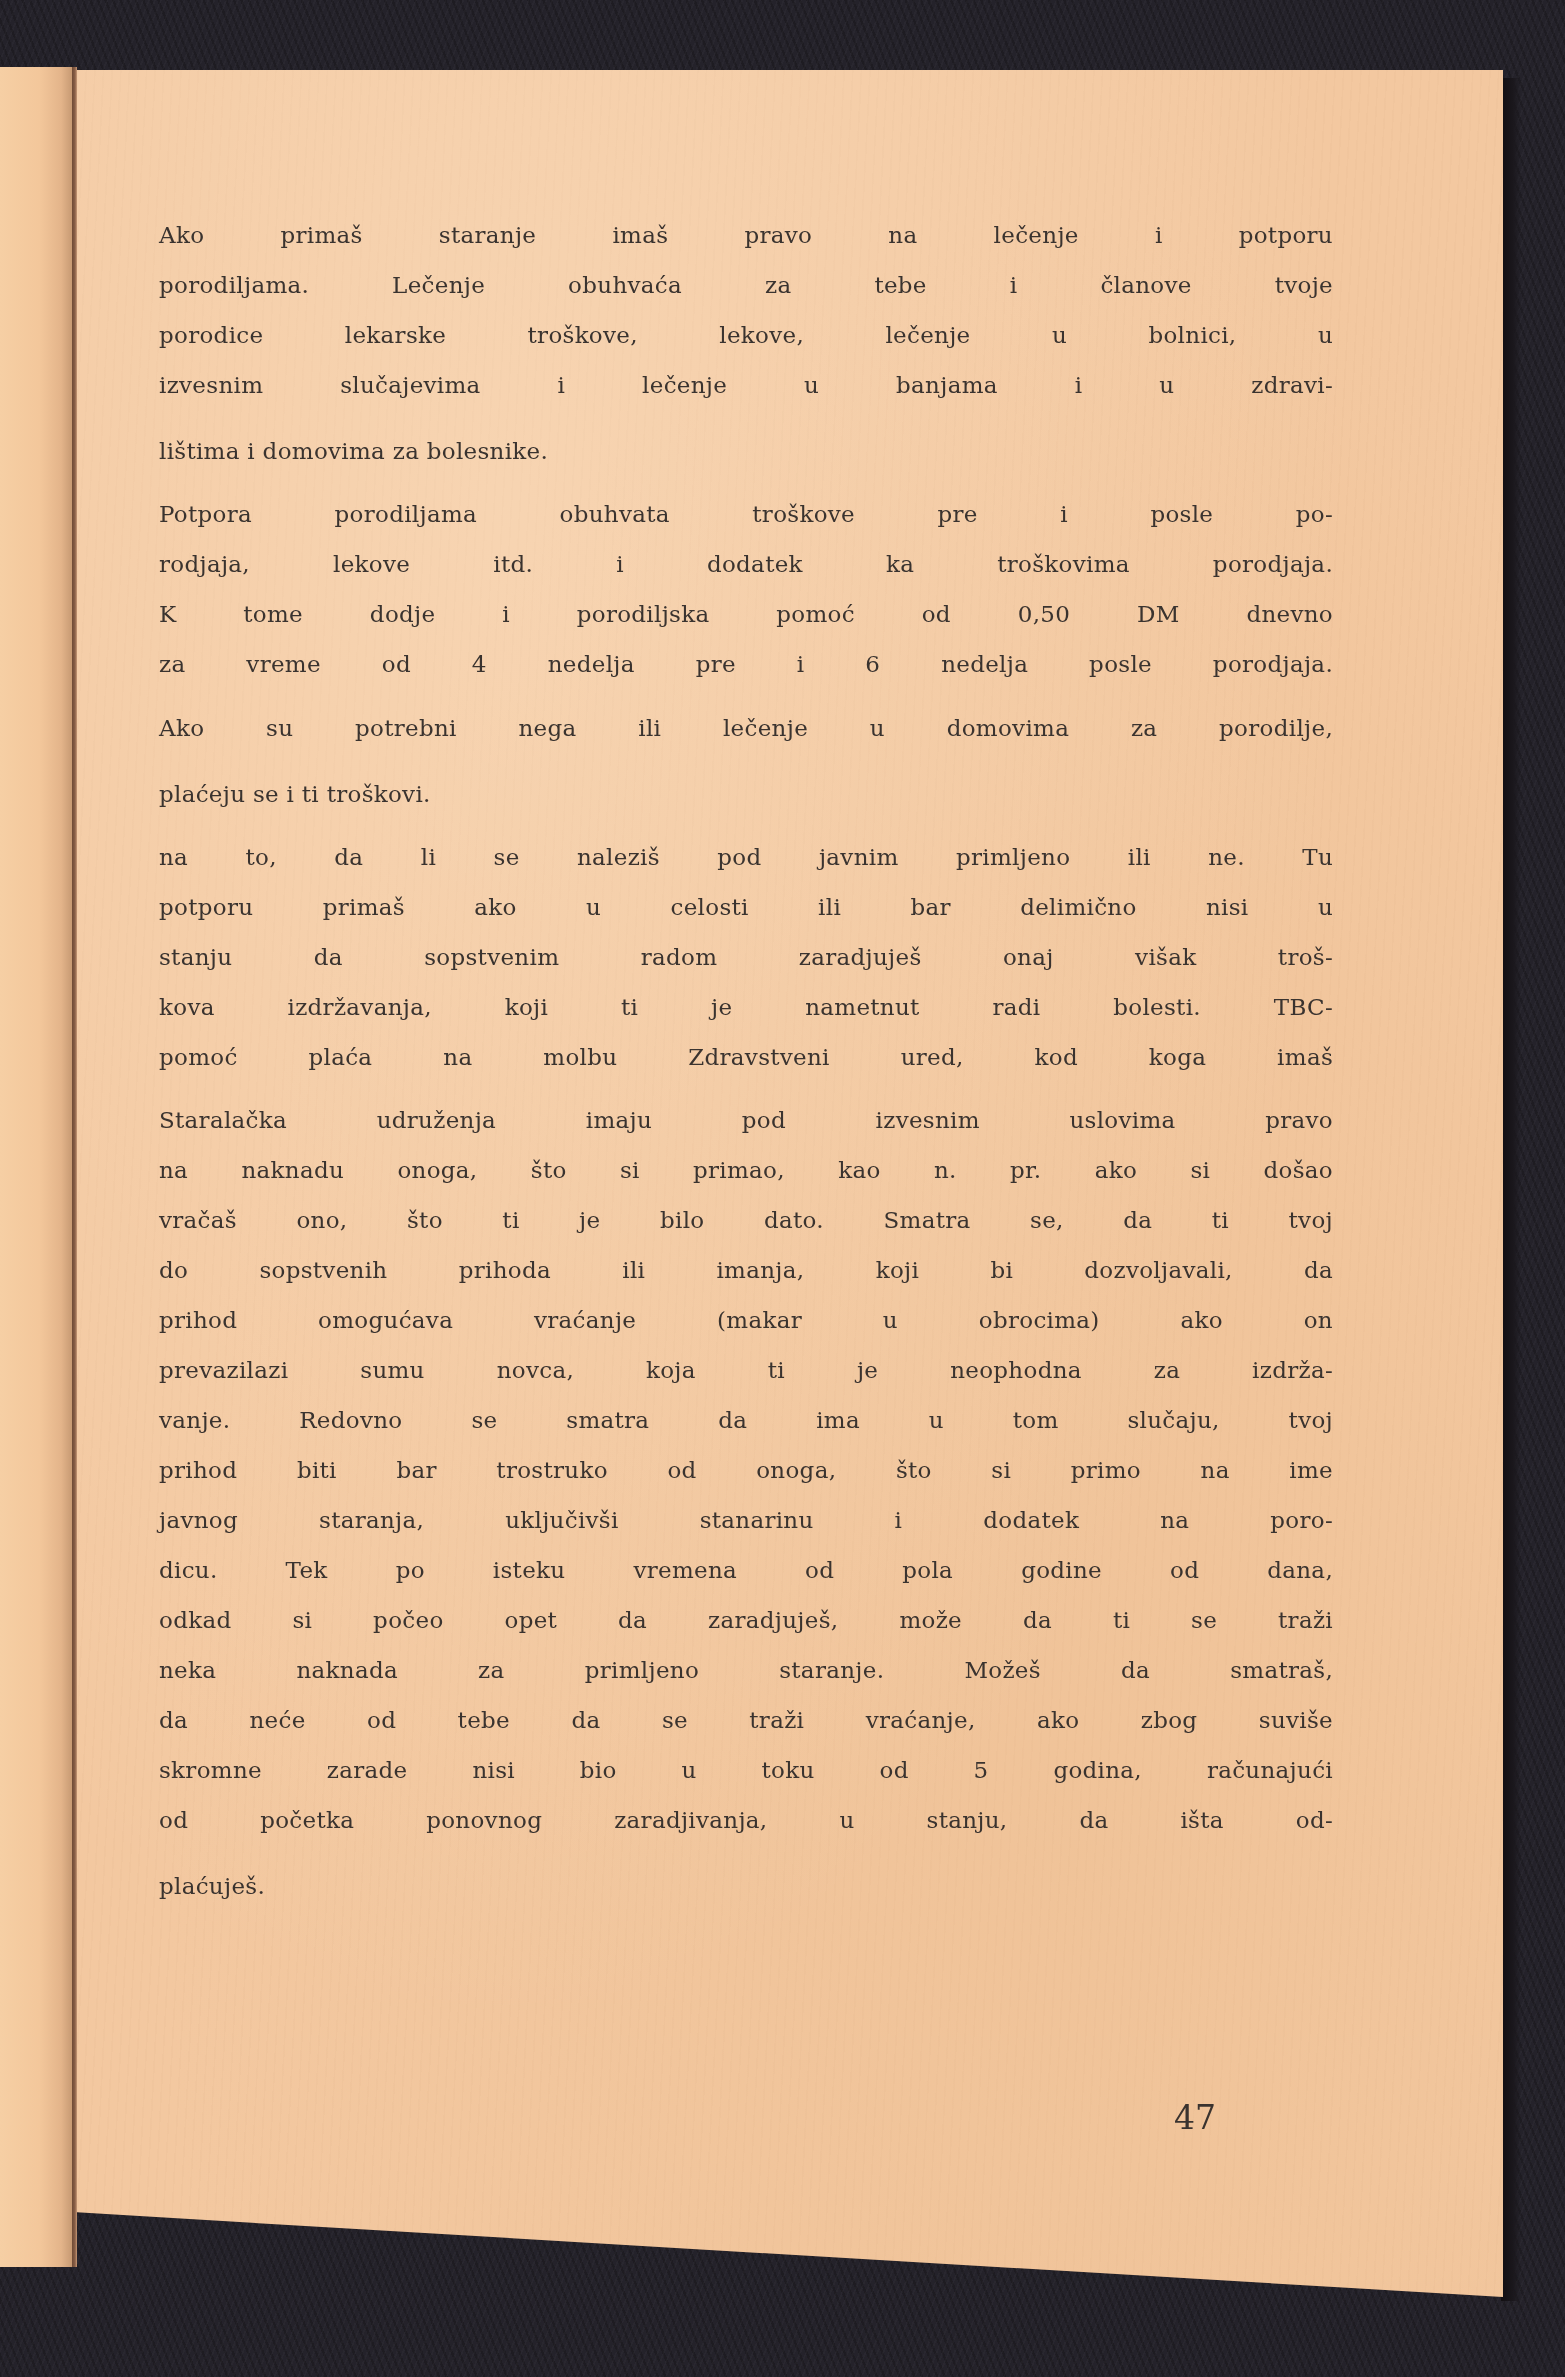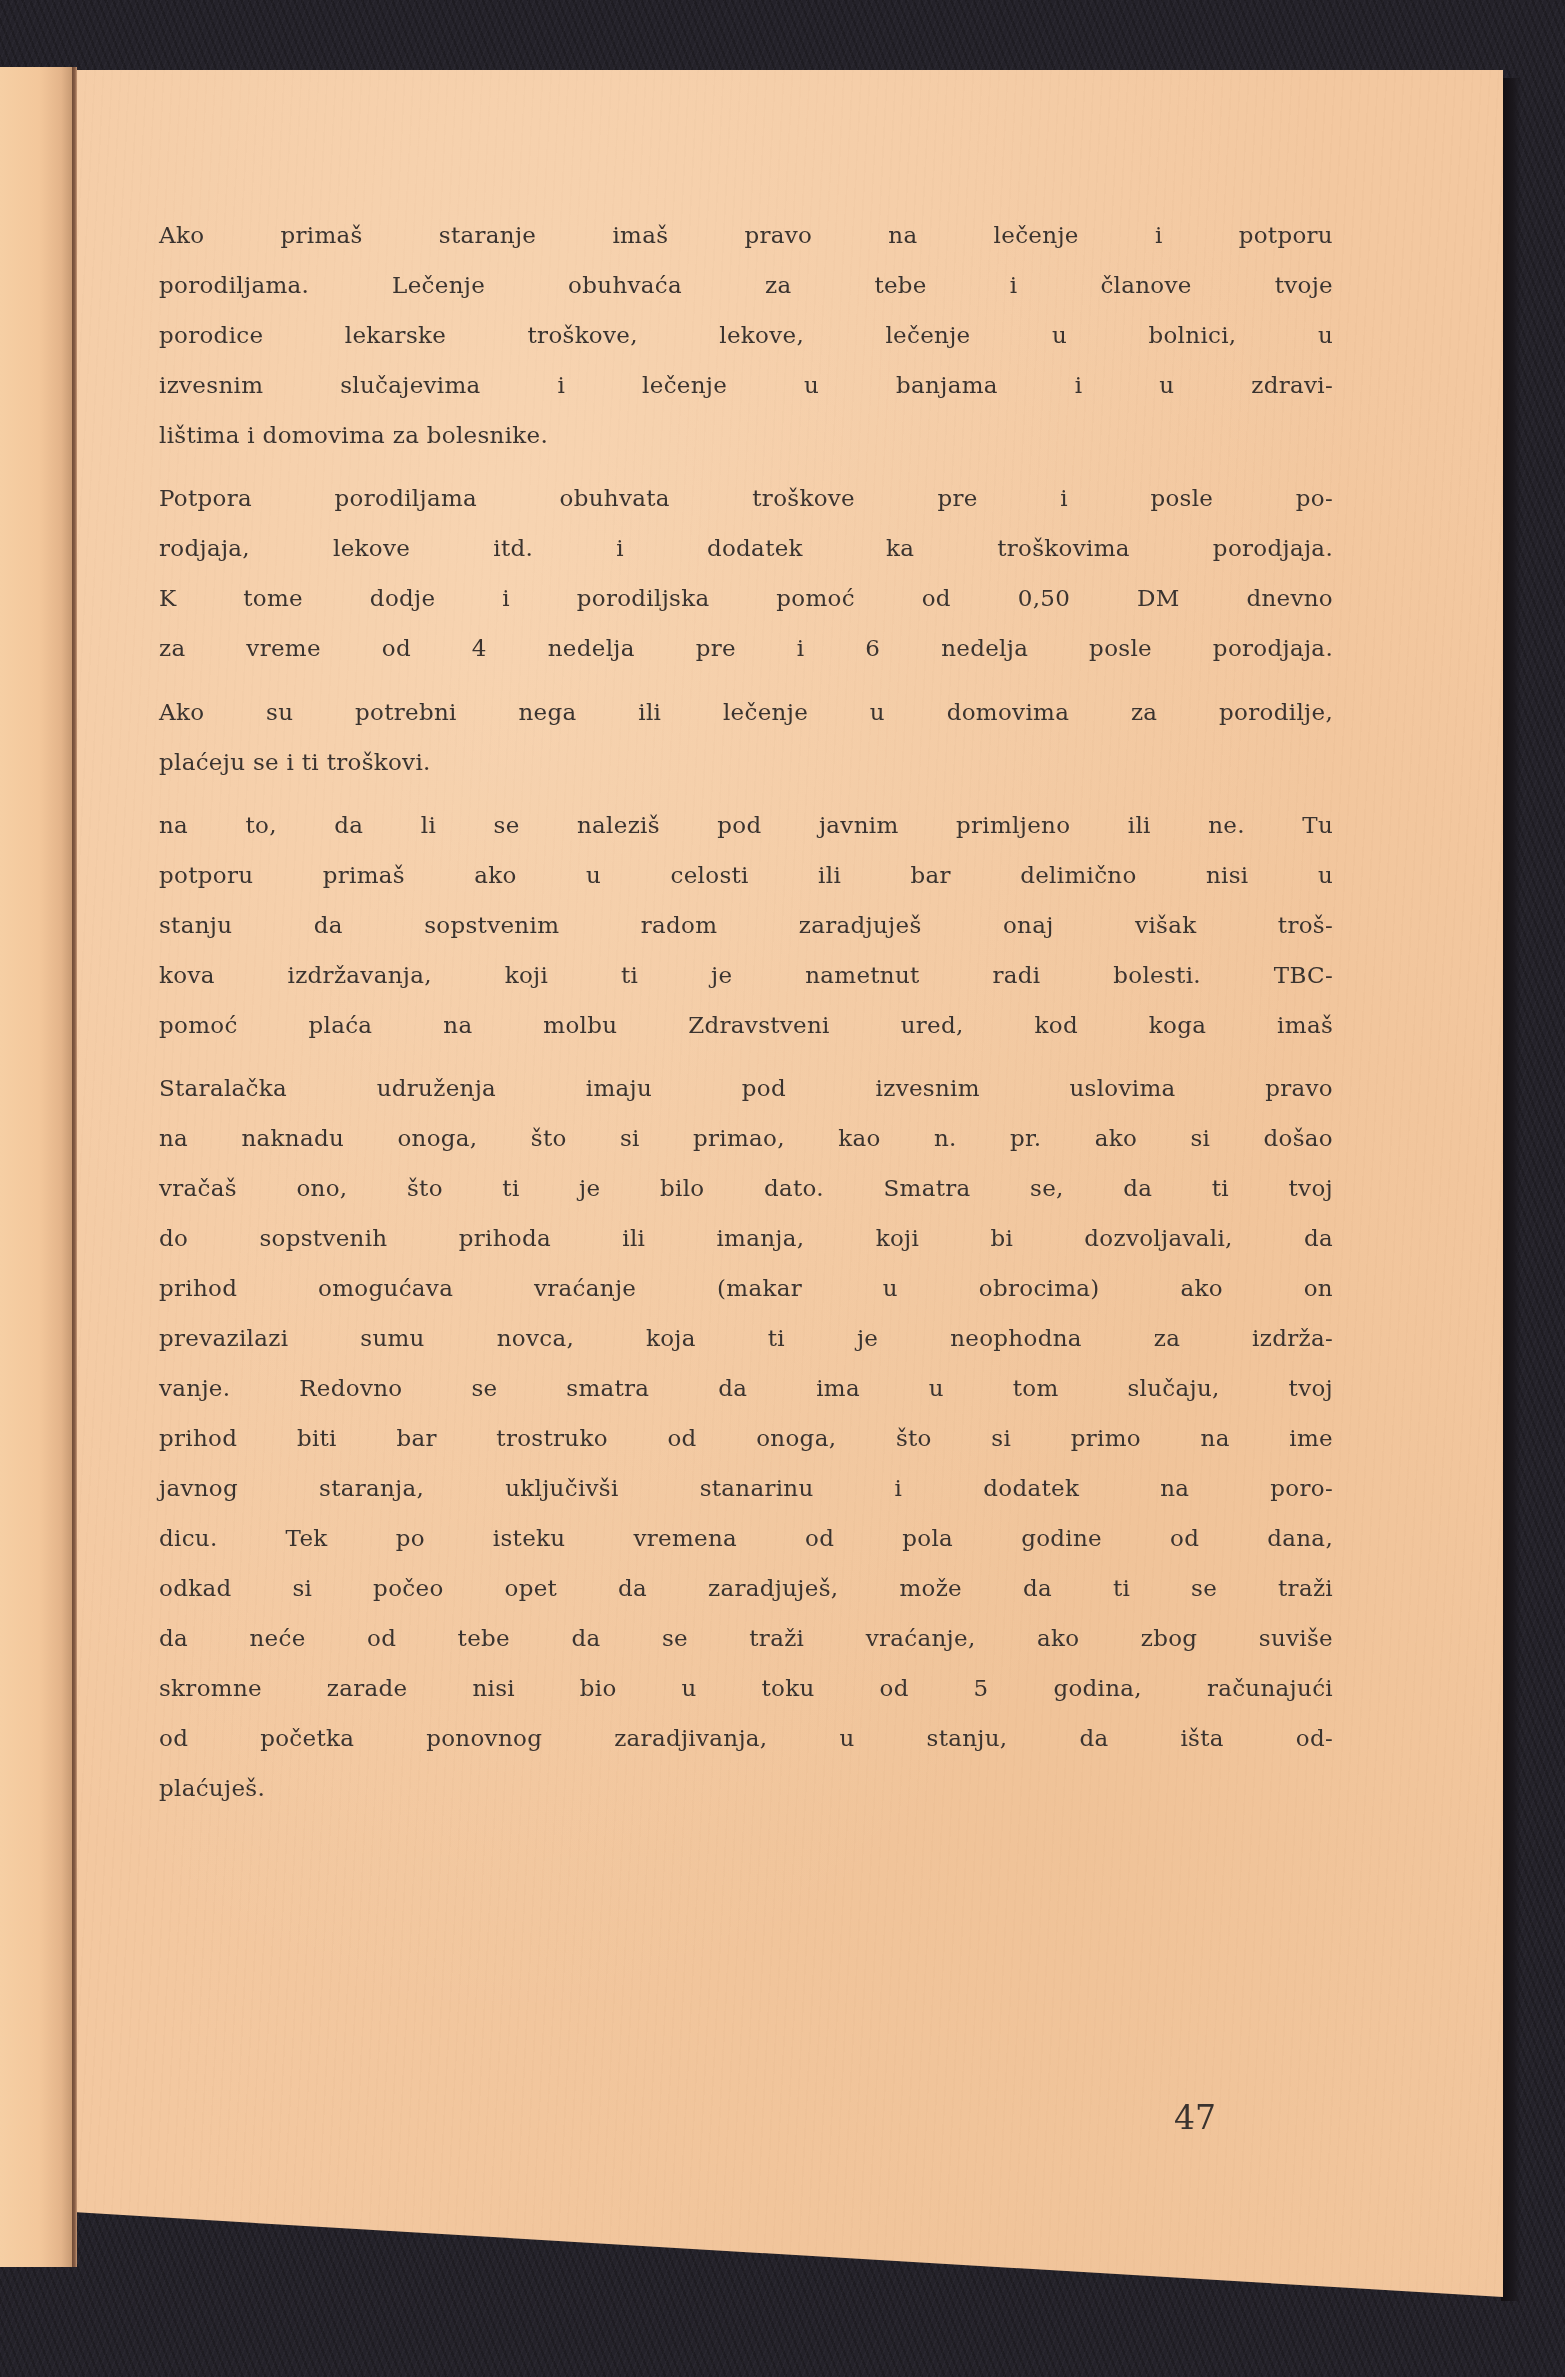--- a/index.html
+++ b/index.html
@@ -75,20 +75,21 @@
       hyphens: manual;
     }
     .line {
       display: block;
       white-space: nowrap;
       text-align-last: justify;
       text-align: justify;
     }
     .line.last {
       text-align-last: left;
+      margin-top: 16px;
     }
     .page-number {
       position: absolute;
       left: 1174px;
       top: 2098px;
       font-family: "DejaVu Serif", serif;
       font-size: 33px;
       color: #3a332f;
     }
   </style>
@@ -132,20 +133,21 @@
       <span class="line">na naknadu onoga, što si primao, kao n. pr. ako si došao</span>
       <span class="line">vračaš ono, što ti je bilo dato. Smatra se, da ti tvoj</span>
       <span class="line">do sopstvenih prihoda ili imanja, koji bi dozvoljavali, da</span>
       <span class="line">prihod omogućava vraćanje (makar u obrocima) ako on</span>
       <span class="line">prevazilazi sumu novca, koja ti je neophodna za izdrža-</span>
       <span class="line">vanje. Redovno se smatra da ima u tom slučaju, tvoj</span>
       <span class="line">prihod biti bar trostruko od onoga, što si primo na ime</span>
       <span class="line">javnog staranja, uključivši stanarinu i dodatek na poro-</span>
       <span class="line">dicu. Tek po isteku vremena od pola godine od dana,</span>
       <span class="line">odkad si počeo opet da zaradjuješ, može da ti se traži</span>
+      <span class="line">neka naknada za primljeno staranje. Možeš da smatraš,</span>
       <span class="line">da neće od tebe da se traži vraćanje, ako zbog suviše</span>
       <span class="line">skromne zarade nisi bio u toku od 5 godina, računajući</span>
       <span class="line">od početka ponovnog zaradjivanja, u stanju, da išta od-</span>
       <span class="line last">plaćuješ.</span>
     </div>
   </div>
 
 <div class="page-number">47</div>
 
 

